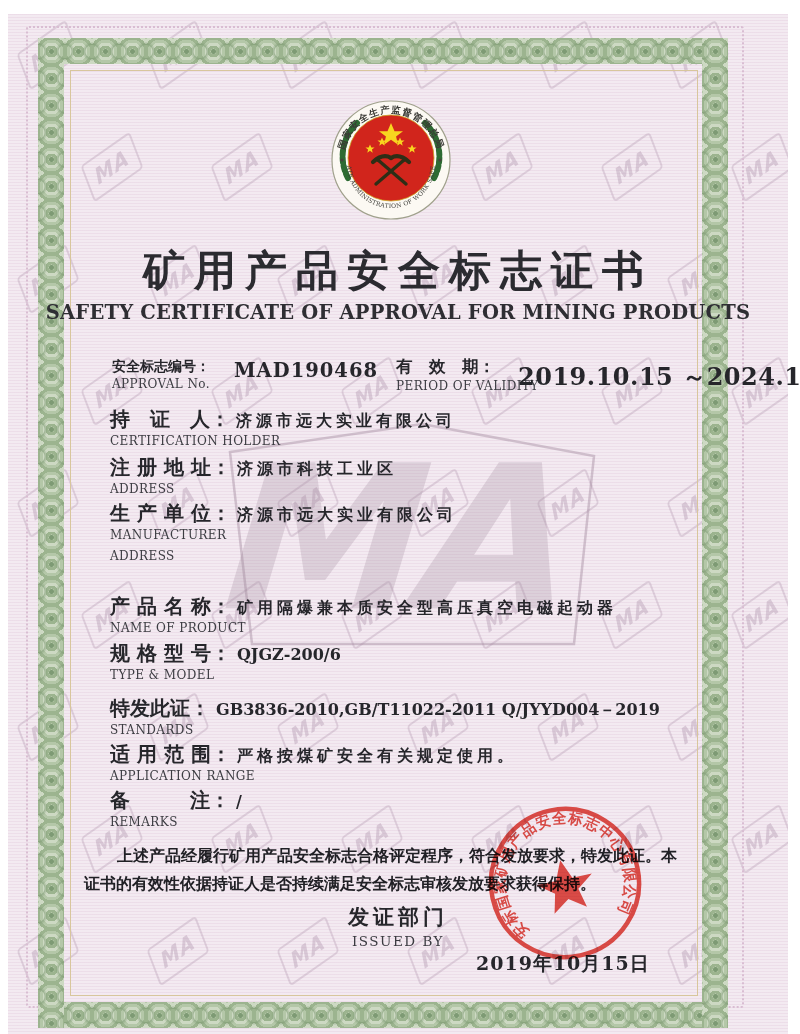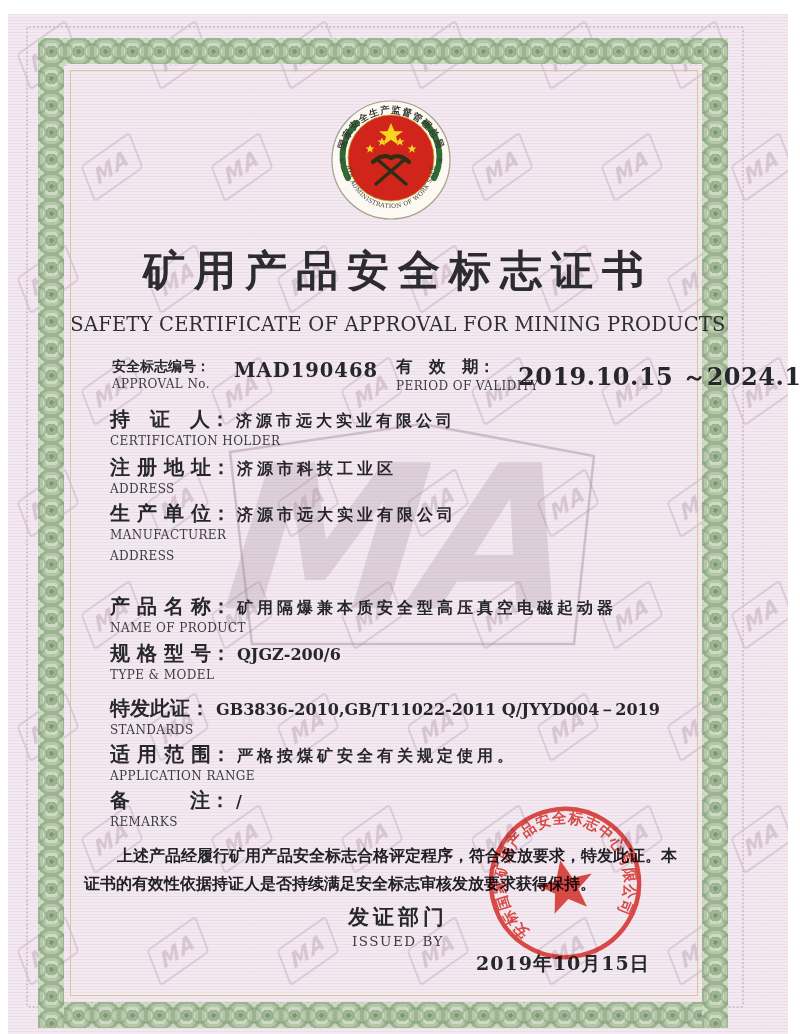--- a/index.html
+++ b/index.html
@@ -31,22 +31,22 @@
            border-radius:4px;color:rgba(170,140,165,.36);
            font:italic 800 21px "DejaVu Sans","Liberation Sans",sans-serif;
            display:flex;align-items:center;justify-content:center;
            transform:rotate(-35deg) skewX(-14deg);letter-spacing:1px;}
   .wm-big{position:absolute;left:214px;top:406px;z-index:0;}
   
   .content{position:absolute;inset:0;z-index:2;}
   .emblem{position:absolute;left:321px;top:84px;}
   .title-zh{position:absolute;left:0;top:229px;width:100%;text-align:center;
             font-size:42px;font-weight:700;letter-spacing:9px;color:#2b2b30;white-space:nowrap;}
-  .title-en{position:absolute;left:0;top:299px;width:100%;text-align:center;
-            font-size:19.5px;font-weight:400;letter-spacing:.2px;color:#2e2e33;white-space:nowrap;}
+  .title-en{position:absolute;left:0;top:287px;width:100%;text-align:center;
+            font-size:19.5px;font-weight:700;letter-spacing:.2px;color:#2e2e33;white-space:nowrap;}
   .lab-zh{font-size:20px;font-weight:700;white-space:nowrap;}
   .lab-en{display:block;font-size:12px;font-weight:400;letter-spacing:.4px;color:#3c3c42;white-space:nowrap;margin-top:1px;}
   .approval-row{position:absolute;left:62px;top:342px;width:660px;height:46px;}
   .appr-lab{position:absolute;left:42px;top:0;}
   .appr-lab .lab-zh{font-size:14px;}
   .appr-val{position:absolute;left:164px;top:3px;font-size:19.5px;font-weight:600;letter-spacing:1px;}
   .valid-lab{position:absolute;left:326px;top:0;}
   .valid-lab .lab-zh{font-size:16.5px;}
   .valid-val{position:absolute;left:448px;top:5px;font-size:24px;font-weight:600;letter-spacing:.5px;white-space:nowrap;}
   .fields{position:absolute;left:102px;top:392px;width:640px;}

